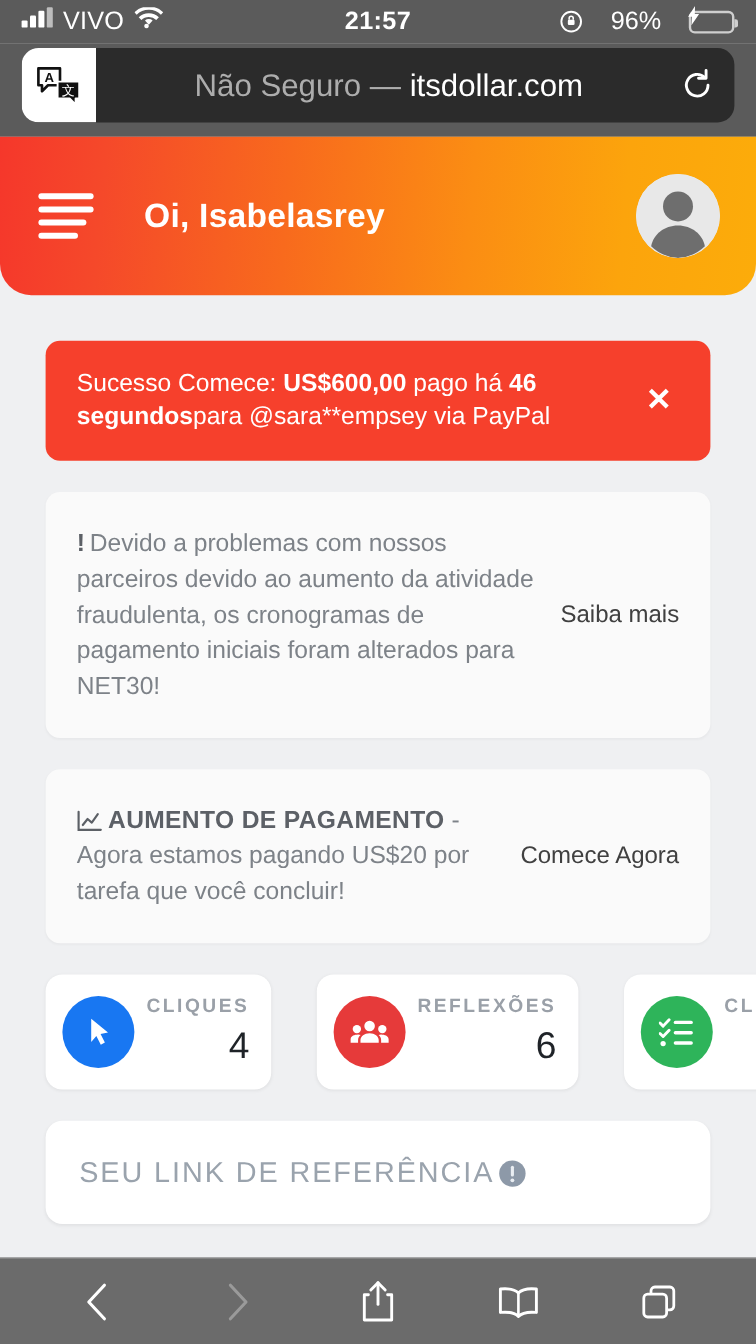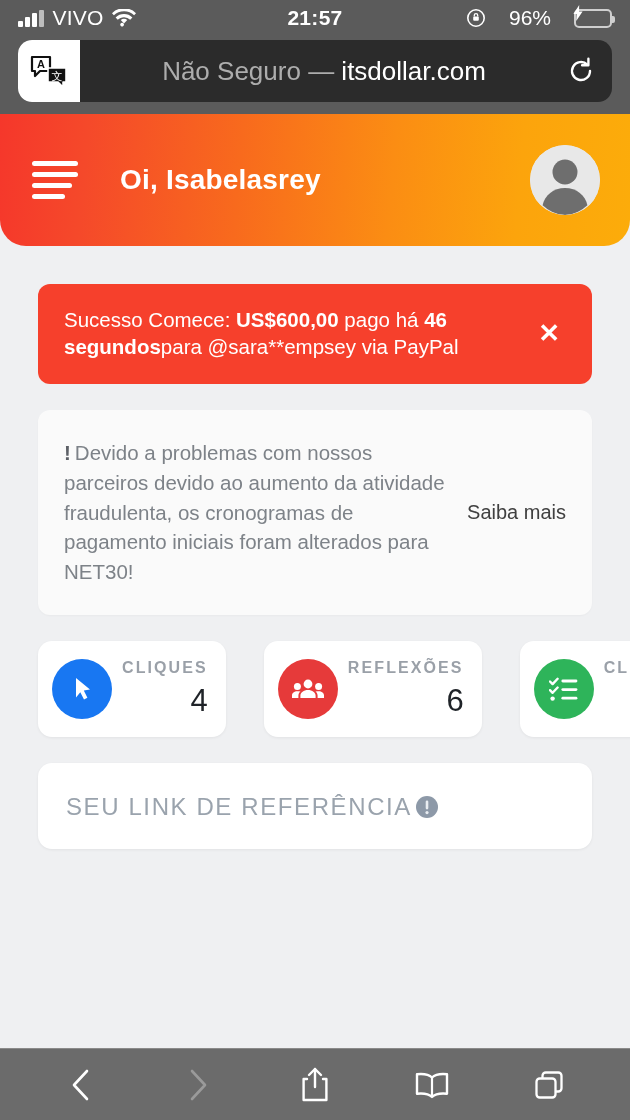--- a/index.html
+++ b/index.html
@@ -21,21 +21,20 @@
     height: 36px;
     background: #5b5b5b;
     display: flex;
     align-items: center;
     padding: 0 18px;
     color: #ffffff;
     position: relative;
   }
   .sb-left {
     display: flex;
-    align-items: center;
     gap: 9px;
     flex: 1;
   }
   .signal-bars {
     display: flex;
     align-items: flex-end;
     gap: 2.5px;
     height: 17px;
   }
   .signal-bars i {
@@ -443,20 +442,31 @@
     <div class="alert-close">✕</div>
   </div>
 
   <div class="notice-card">
     <div class="notice-body">
       <span class="bang">!</span><span>Devido a problemas com nossos parceiros devido ao aumento da atividade fraudulenta, os cronogramas de pagamento iniciais foram alterados para NET30!</span>
     </div>
     <a class="notice-link">Saiba mais</a>
   </div>
 
+  <div class="notice-card">
+    <div class="notice-body">
+      <span class="chart-icon">
+        <svg viewBox="0 0 21 18" width="21" height="18">
+          <path d="M1.5 1.5v15h18.5" fill="none" stroke="#5c6066" stroke-width="1.8" stroke-linecap="round"></path>
+          <path d="M5 12.5l4-5 3.5 3 5-7" fill="none" stroke="#5c6066" stroke-width="1.8" stroke-linecap="round" stroke-linejoin="round"></path>
+        </svg>
+      </span><span class="strongcap">AUMENTO DE PAGAMENTO</span><span> - Agora estamos pagando US$20 por tarefa que você concluir!</span>
+    </div>
+    <a class="notice-link">Comece Agora</a>
+  </div>
 
   <div class="stats-grid">
 
     <div class="stat-card">
       <div class="stat-icon" style="background:#1877f2">
         <svg viewBox="0 0 30 30" width="30" height="30">
           <path d="M9 4l14 11.5-6.2 1.1 3.6 7.2-3.4 1.8-3.7-7.3L9 23.4z" fill="#fff"></path>
         </svg>
       </div>
       <div class="stat-meta">

